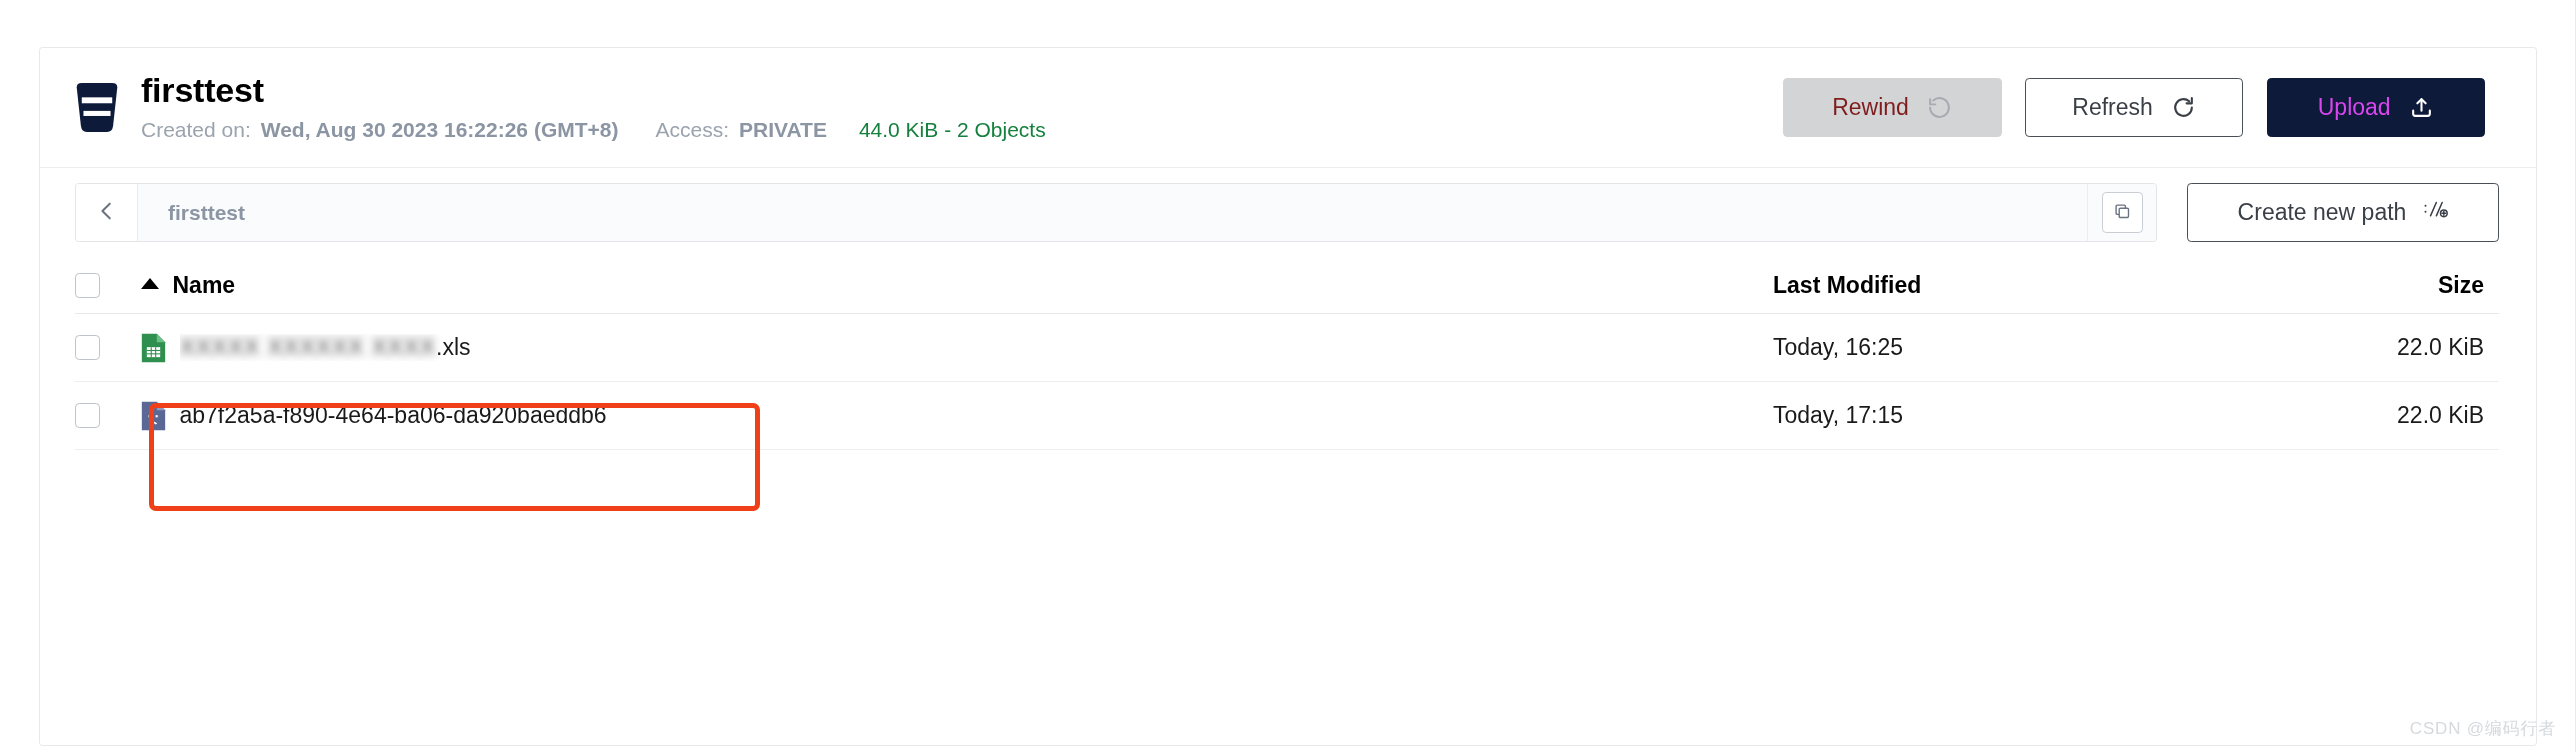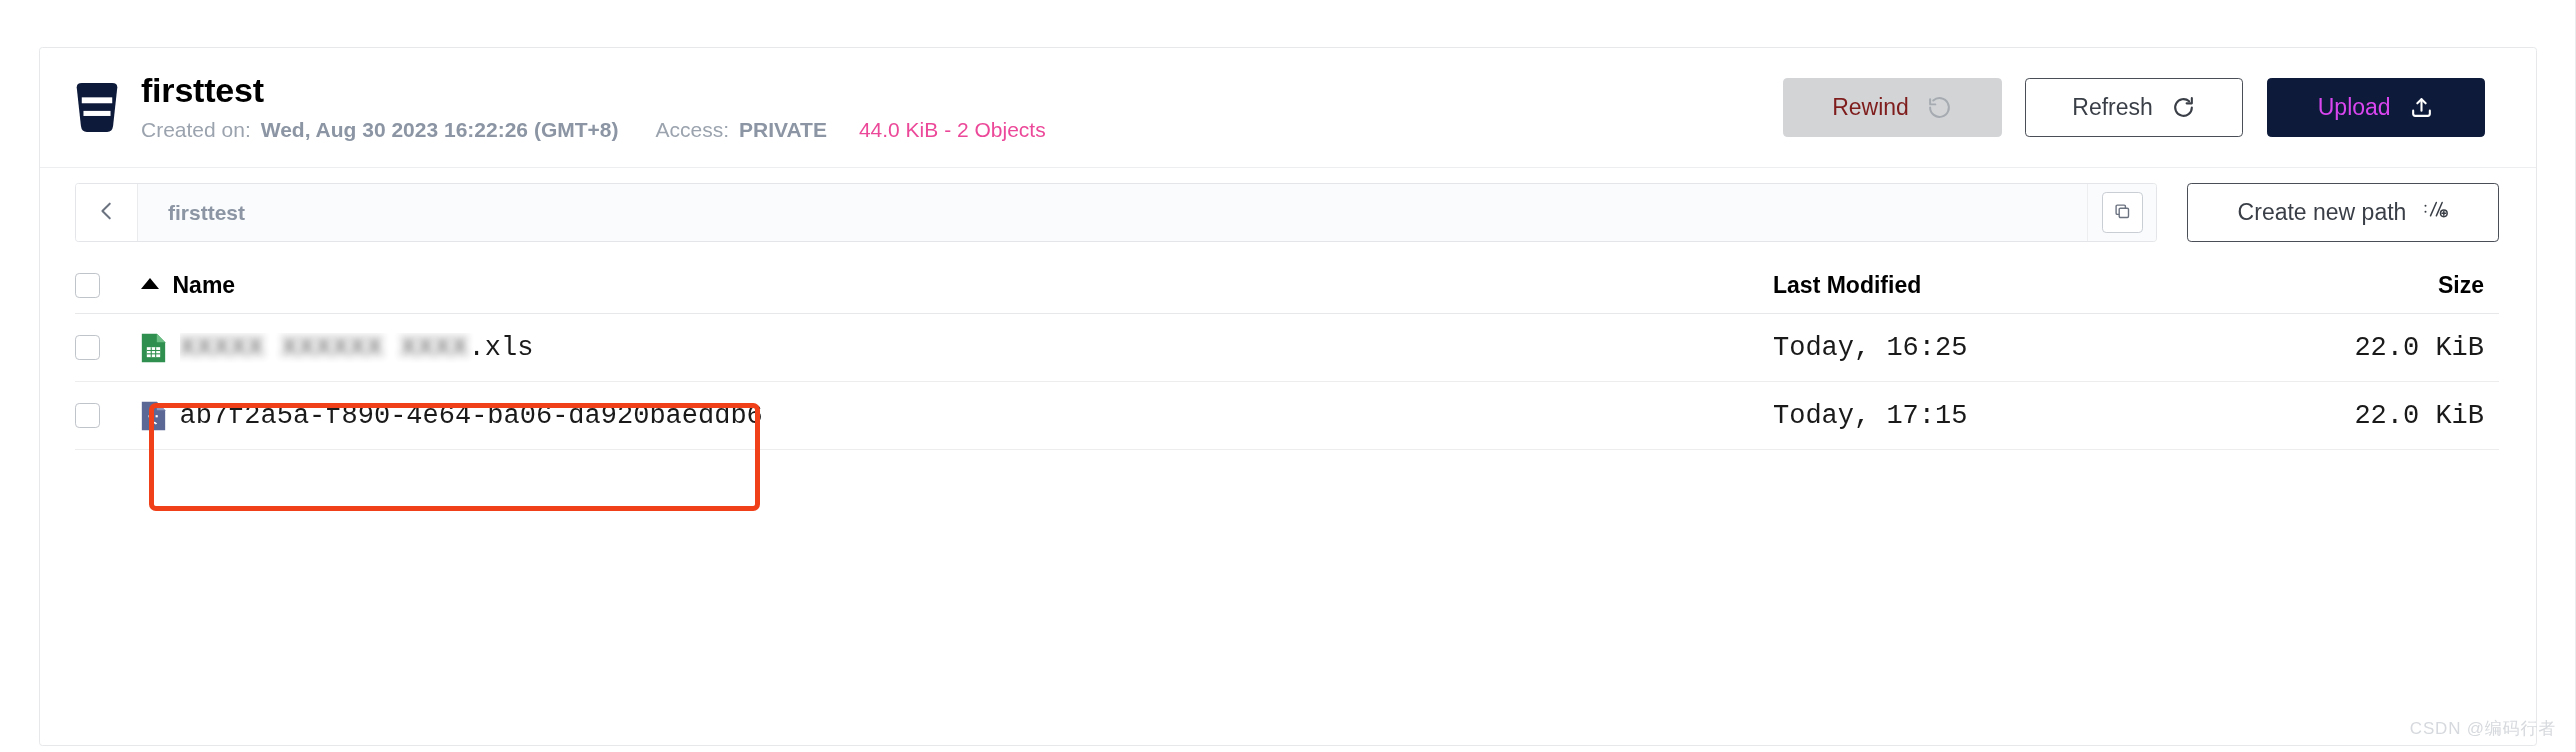--- a/index.html
+++ b/index.html
@@ -80,21 +80,21 @@
     color: #9ba3ae;
     font-weight: normal;
   }
   .meta-strong {
     color: #8b95a3;
     font-weight: bold;
     margin-left: 10px;
   }
   .meta-gap-lg { margin-left: 37px; }
   .meta-plain {
-    color: #ec4899;
+    color: #15803d;
     font-weight: normal;
     margin-left: 32px;
   }
 
   
   .header-actions {
     display: flex;
     align-items: center;
     gap: 23.6px;
     flex: 0 0 auto;
@@ -281,25 +281,24 @@
     width: 0;
     height: 0;
     border-left: 9.3px solid transparent;
     border-right: 9.3px solid transparent;
     border-bottom: 11px solid #000000;
     margin-right: 13.5px;
     margin-bottom: 2.5px;
     display: block;
   }
   .td {
-    font-size: 27px;
+    font-size: 23px;
     color: #1a1a1a;
     white-space: nowrap;
     font-weight: normal;
-    font-family: Liberation Mono, monospace;
   }
   .file-icon {
     width: 25px;
     height: 30px;
     margin-right: 13.5px;
     flex: 0 0 auto;
     display: block;
   }
   .fname { overflow: hidden; text-overflow: clip; }
   .fname-redacted {

